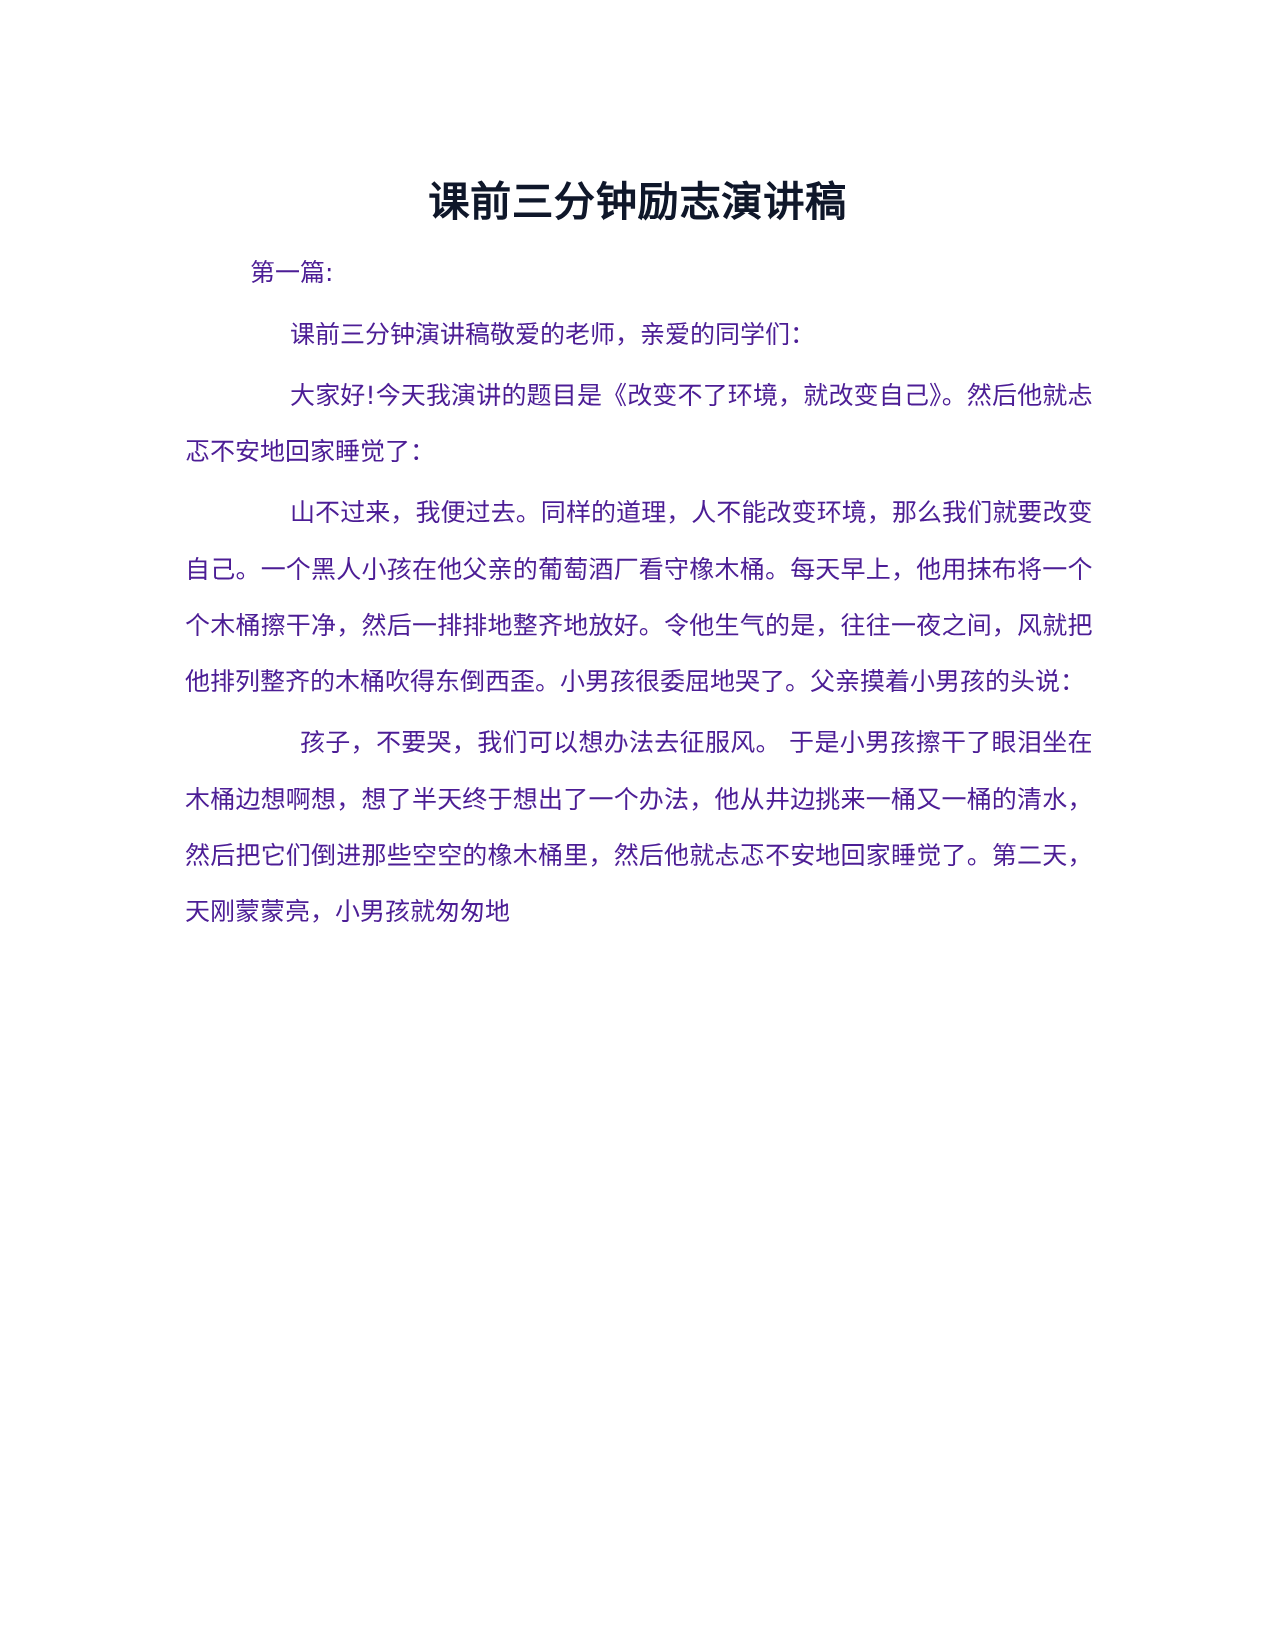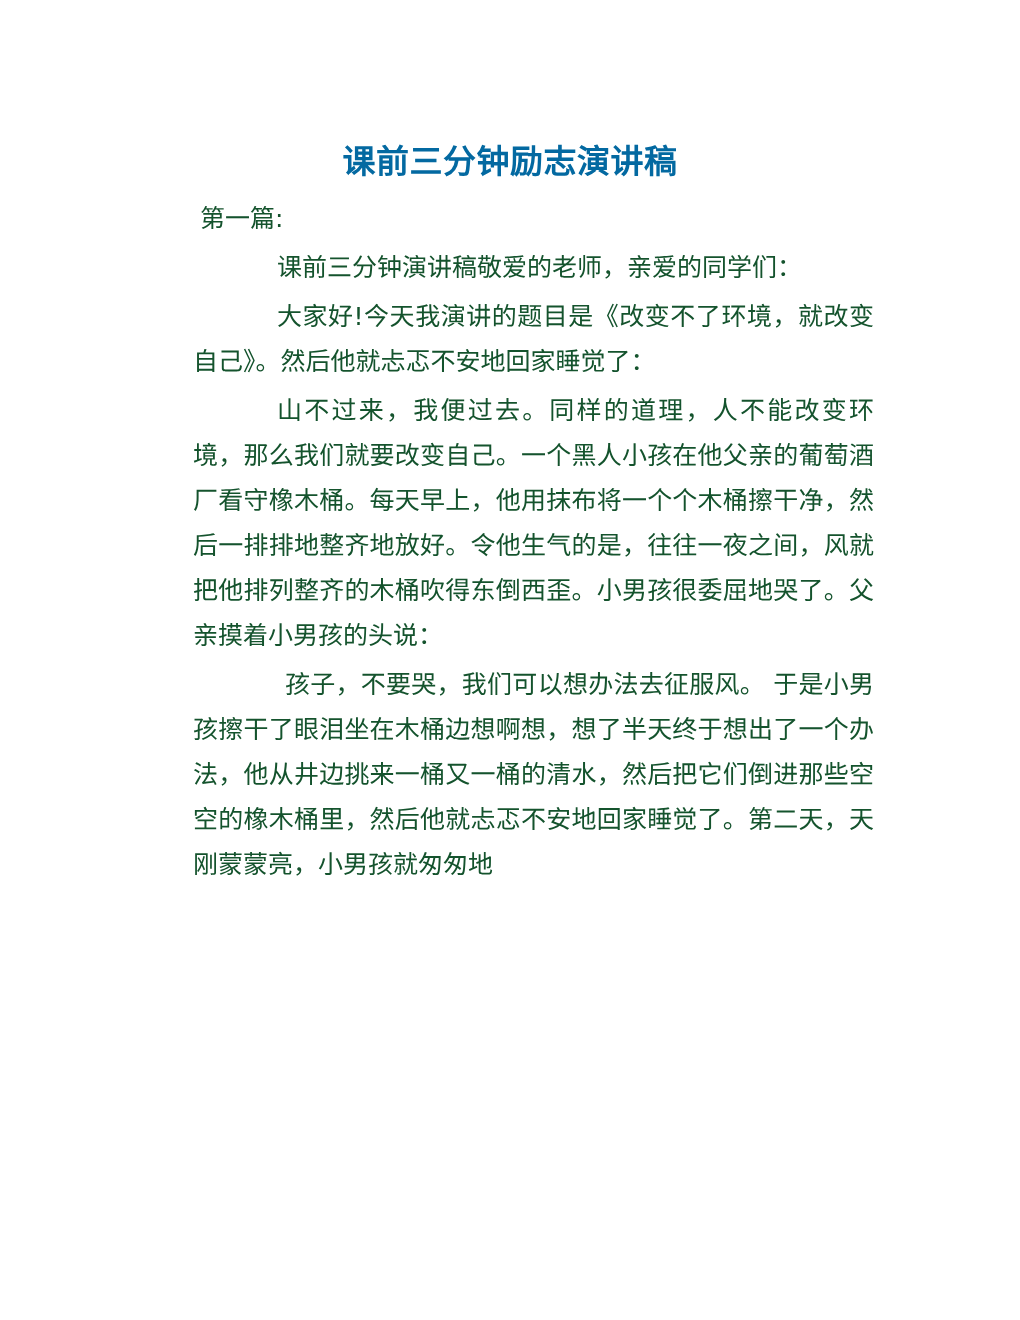--- a/index.html
+++ b/index.html
@@ -22,50 +22,50 @@
     background: #ffffff;
     box-sizing: border-box;
   }
 
   .doc-title {
     position: absolute;
     left: 0;
     top: 118px;
     width: 1020px;
     text-align: center;
-    color: #0369a1;
+    color: #0f172a;
     font-weight: bold;
     font-size: 33px;
     line-height: 44px;
     letter-spacing: 0.5px;
     font-family: "DejaVu Sans", "Liberation Sans", sans-serif;
   }
 
   .body-block {
     position: absolute;
     left: 148px;
     top: 196px;
     width: 726px;
   }
 
   .para {
-    color: #14532d;
-    font-size: 25px;
+    color: #4c1d95;
+    font-size: 20px;
     line-height: 45px;
     text-align: justify;
     text-justify: inter-character;
     margin: 0;
     font-family: "DejaVu Sans", "Liberation Sans", sans-serif;
     white-space: pre-wrap;
   }
 
   .para.indent-1 { text-indent: 52px; }
   .para.indent-2 { text-indent: 84px; }
   .para.indent-3 { text-indent: 92px; }
-  .para.gap-md { margin-top: 4px; margin-left: 45px; }
+  .para.gap-md { margin-top: 4px; }
 </style>
 </head>
 <body>
 
 <div class="page">
 
   <h1 class="doc-title">课前三分钟励志演讲稿</h1>
 
   <div class="body-block">
     <p class="para indent-1">第一篇:</p>

